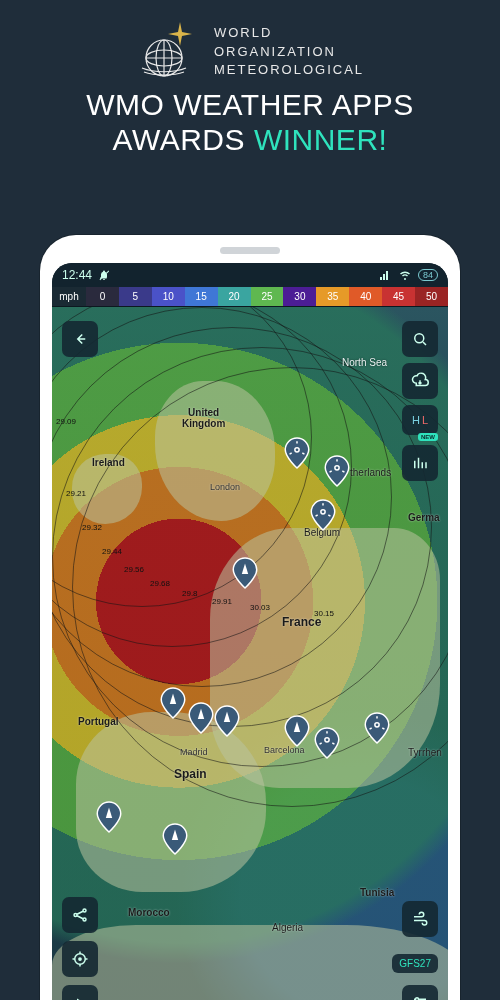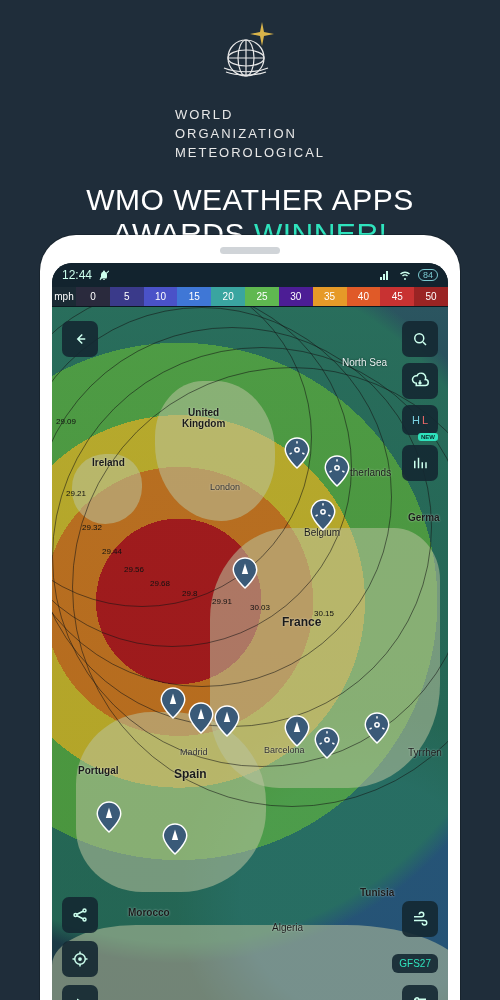--- a/index.html
+++ b/index.html
@@ -13,23 +13,22 @@
     position: relative;
   }
   .hero {
     padding: 20px 30px 18px;
     text-align: center;
   }
   .wmo-logo {
     display: flex;
     align-items: center;
     justify-content: center;
-    gap: 22px;
-    margin-bottom: 20px;
-    flex-direction: column;
+    gap: 14px;
+    margin-bottom: 4px;
   }
   .wmo-emblem {
     width: 64px; height: 64px;
     position: relative;
   }
   .wmo-text {
     text-align: left;
     font-size: 13px;
     letter-spacing: 2px;
     line-height: 1.45;
@@ -88,21 +87,21 @@
     height: 20px;
     display: flex;
     align-items: stretch;
     font-size: 10px;
     color: #fff;
     border-bottom:1px solid rgba(0,0,0,.3);
   }
   .legend .unit {
     background:#1a2a34;
     display:flex;align-items:center;justify-content:center;
-    width: 24px;
+    width: 34px;
   }
   .legend .tick {
     flex:1;
     display:flex;align-items:center;justify-content:center;
   }
 
   .map {
     position: absolute;
     top: 44px; left:0; right:0; bottom:0;
     background:
@@ -259,21 +258,21 @@
       <div class="label" style="left:130px;top:100px;font-weight:600;white-space:pre;text-align:center">United
 Kingdom</div>
       <div class="label" style="left:40px;top:150px;font-weight:600">Ireland</div>
       <div class="label city" style="left:158px;top:175px">London</div>
       <div class="label" style="left:298px;top:160px">therlands</div>
       <div class="label" style="left:356px;top:205px;font-weight:600">Germa</div>
       <div class="label" style="left:252px;top:220px">Belgium</div>
       <div class="label" style="left:230px;top:308px;font-weight:700;font-size:12px">France</div>
       <div class="label city" style="left:128px;top:440px">Madrid</div>
       <div class="label" style="left:122px;top:460px;font-weight:700;font-size:12px">Spain</div>
-      <div class="label" style="left:26px;top:458px;font-weight:600">Portugal</div>
+      <div class="label" style="left:26px;top:409px;font-weight:600">Portugal</div>
       <div class="label city" style="left:212px;top:438px">Barcelona</div>
       <div class="label" style="left:356px;top:440px">Tyrrhen</div>
       <div class="label" style="left:76px;top:600px;font-weight:600">Morocco</div>
       <div class="label" style="left:308px;top:580px;font-weight:600">Tunisia</div>
       <div class="label" style="left:220px;top:615px">Algeria</div>
 
       <div class="marker" style="left:232px;top:130px"><svg viewBox="0 0 24 30">
             <path fill="#3a5a78" stroke="#fff" stroke-width="1.4" d="M12 1a11 11 0 0 1 11 11c0 7-11 17-11 17S1 19 1 12A11 11 0 0 1 12 1z"></path>
             <g stroke="#fff" stroke-width="1.4" fill="none">
               <circle cx="12" cy="12" r="2"></circle>

